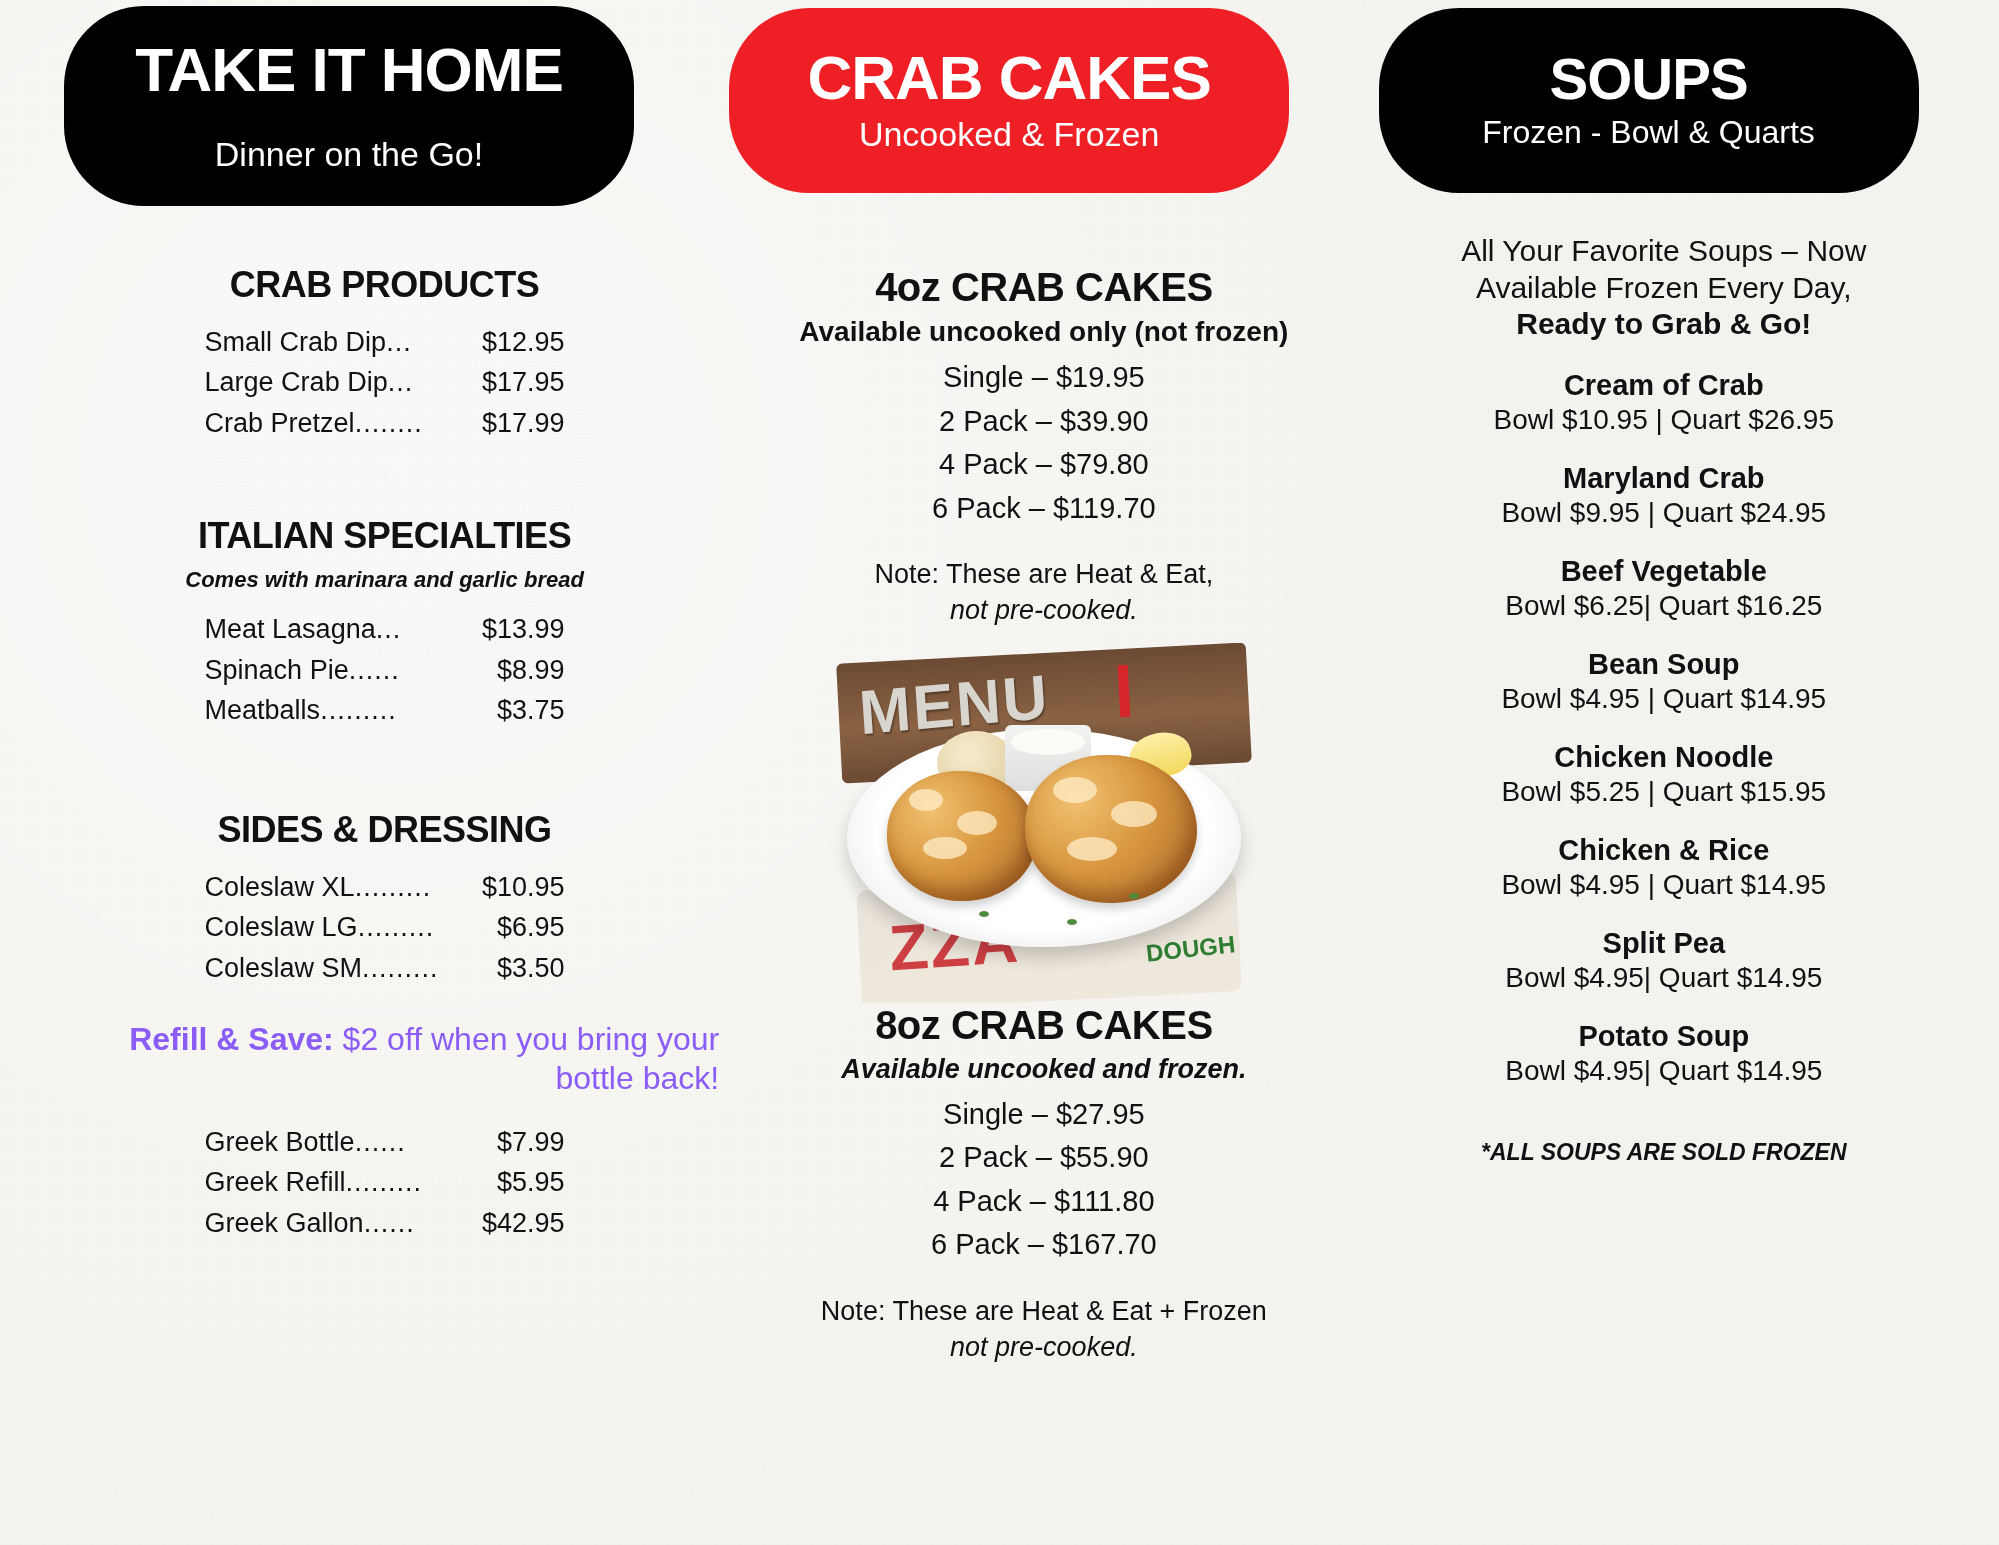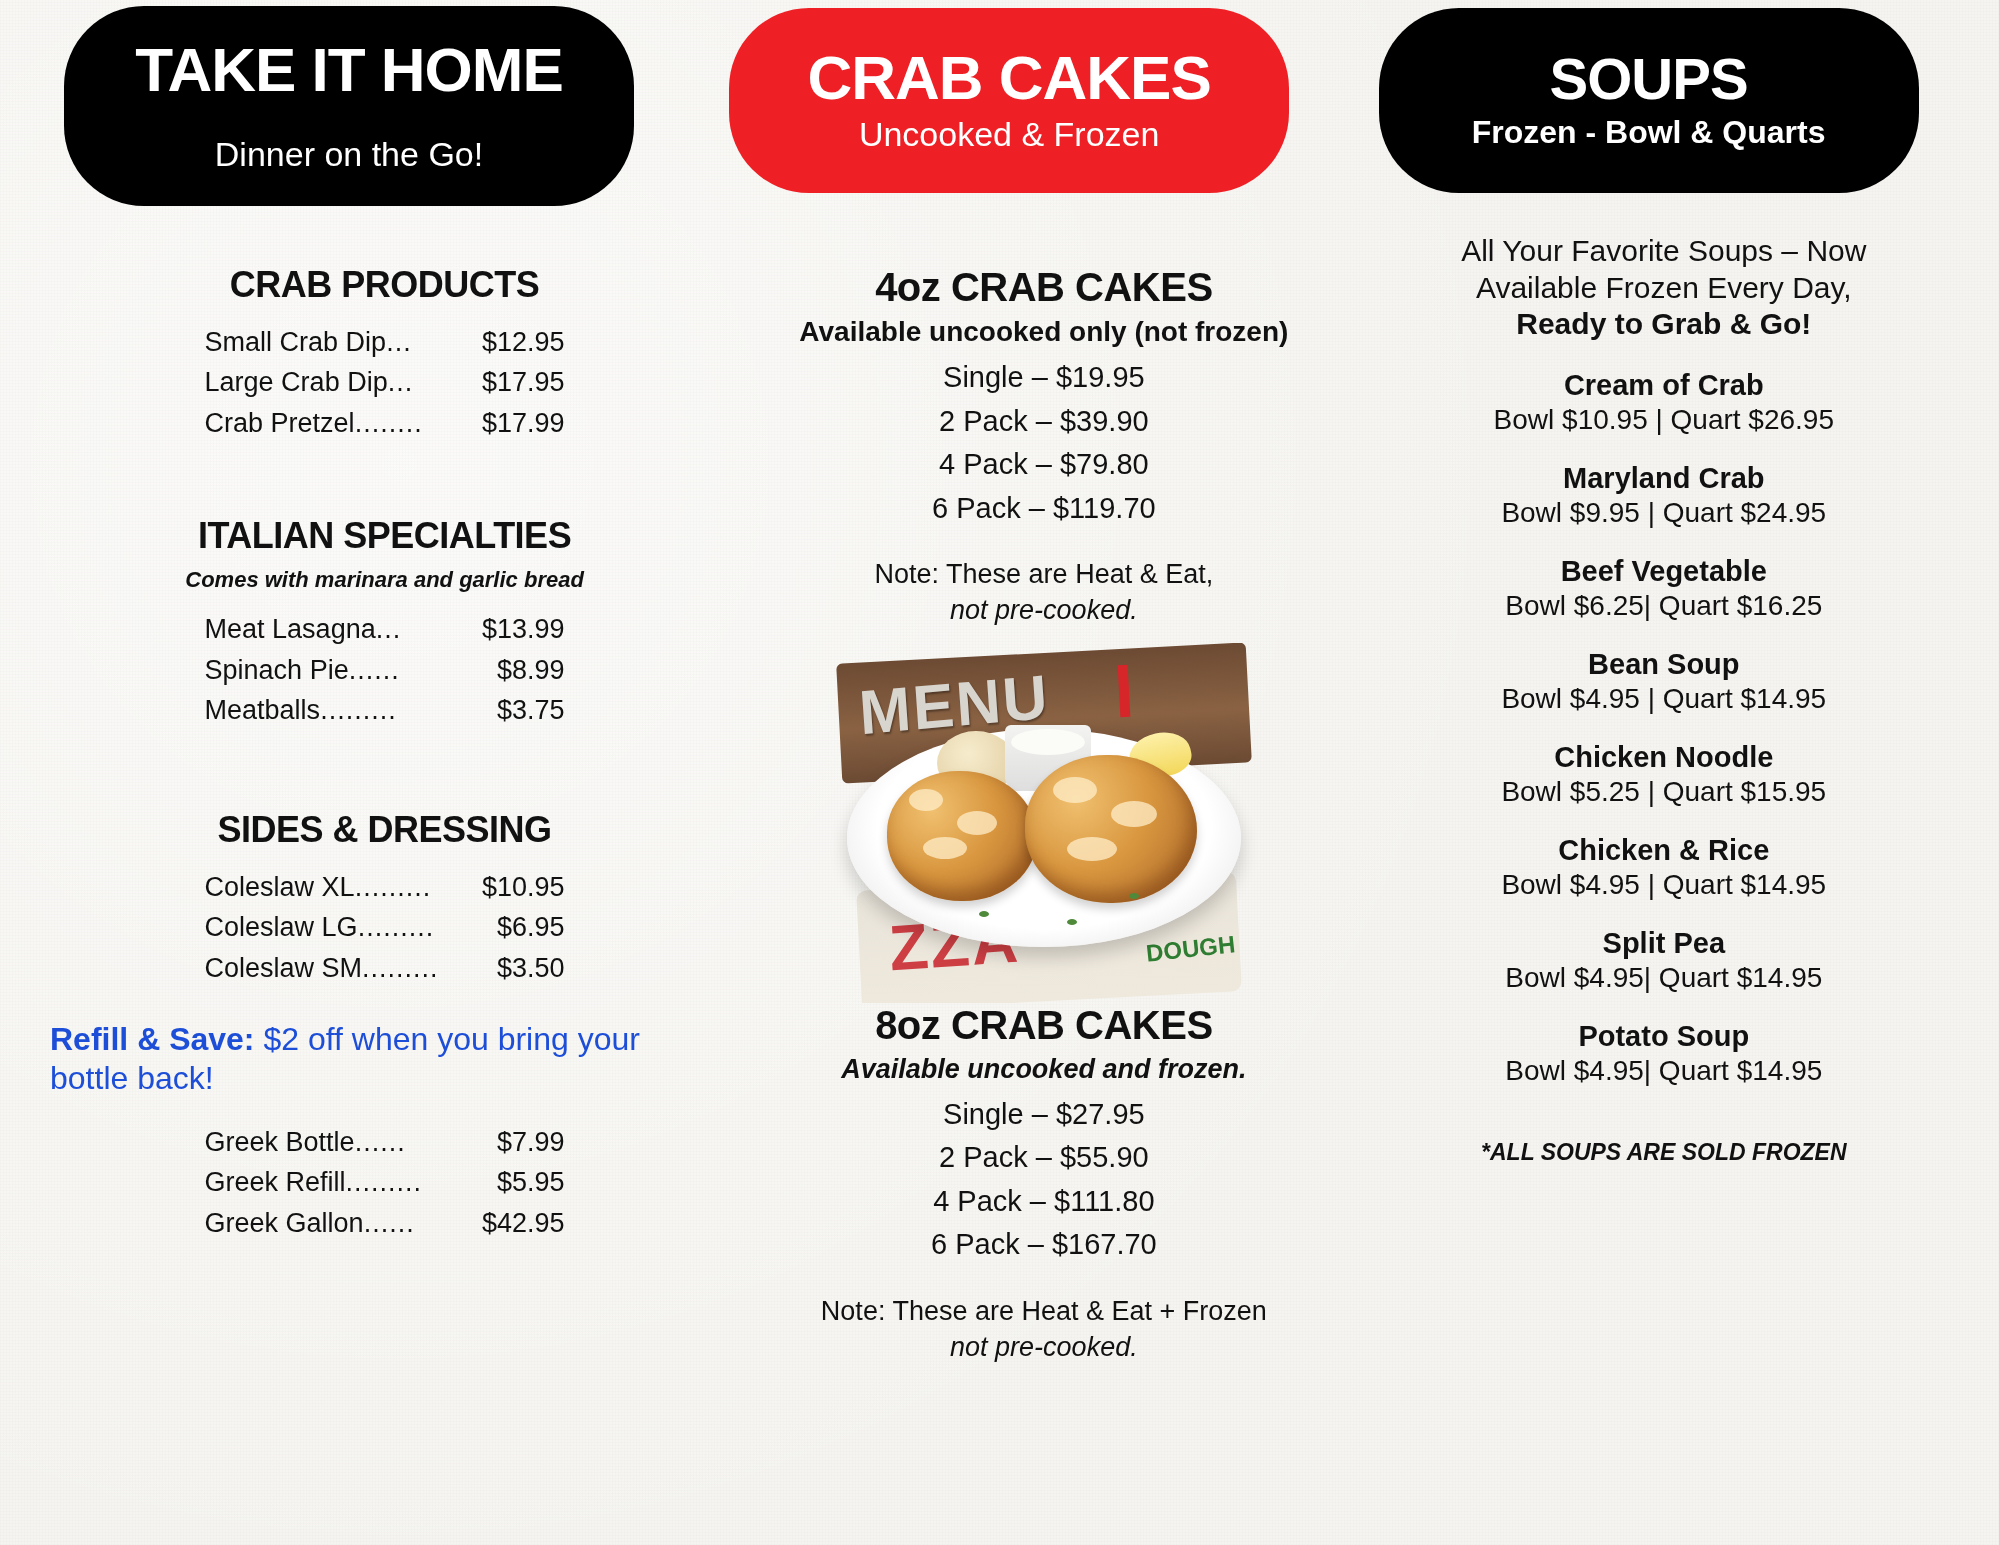--- a/index.html
+++ b/index.html
@@ -88,21 +88,21 @@
     margin-left: 10px;
   }
   .pill-right .pill-title {
     font-size: 58px;
     font-weight: 700;
     letter-spacing: -1px;
     line-height: 1;
   }
   .pill-right .pill-sub {
     font-size: 32px;
-    font-weight: 700;
+    font-weight: 400;
     margin-top: 6px;
   }
 
   
   .section-title {
     text-align: center;
     font-size: 36px;
     font-weight: 700;
     letter-spacing: -0.5px;
   }
@@ -129,24 +129,24 @@
   .item-line .nm { white-space: nowrap; }
   .item-line .dots {
     flex: 1;
     overflow: hidden;
     white-space: nowrap;
     letter-spacing: 1px;
   }
   .item-line .pr { white-space: nowrap; padding-left: 6px; }
 
   .refill {
-    text-align: left;
+    text-align: right;
     font-size: 32px;
     line-height: 1.22;
-    color: #1d4ed8;
+    color: #8b5cf6;
     margin-top: 34px;
   }
   .refill b { font-weight: 700; }
 
   
   .mid-head {
     text-align: center;
     font-size: 40px;
     font-weight: 700;
     letter-spacing: -0.5px;

